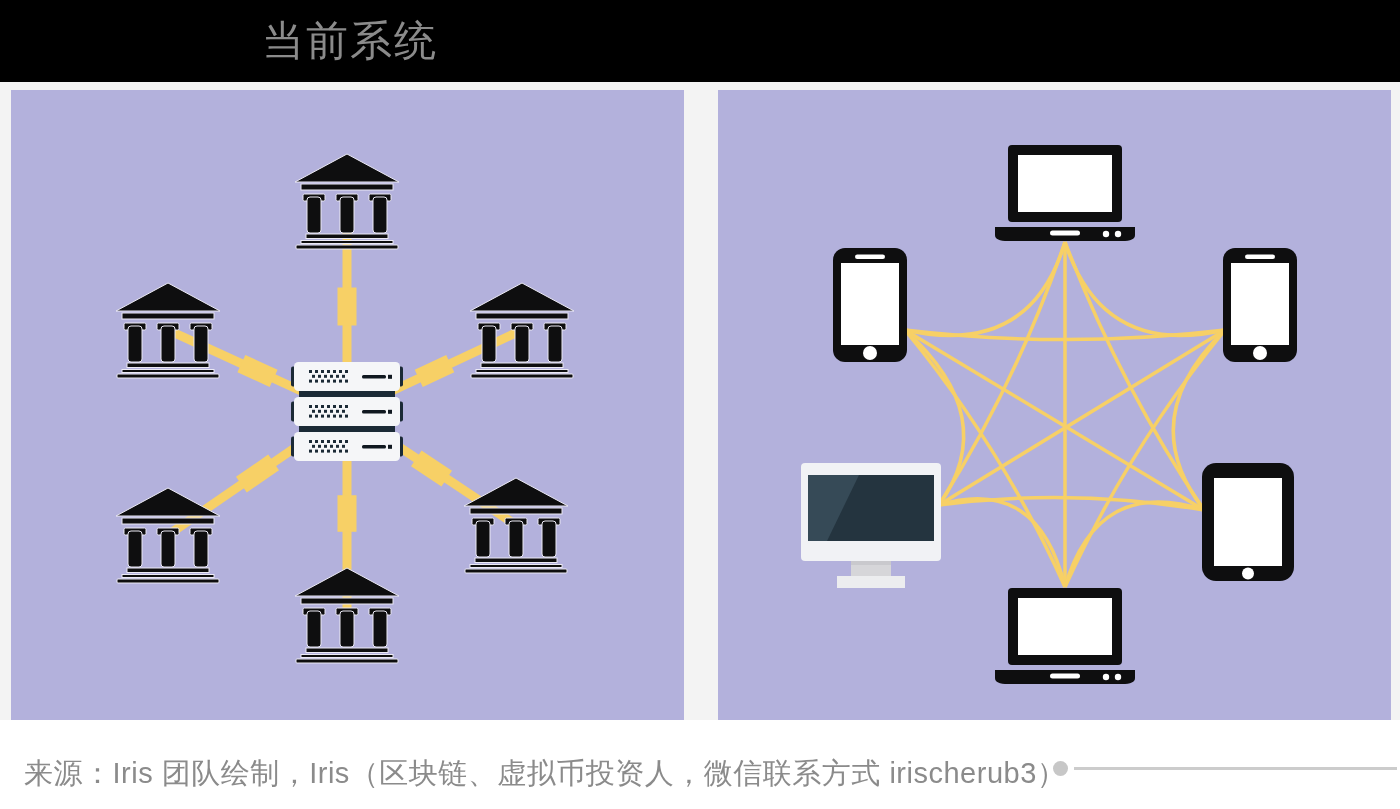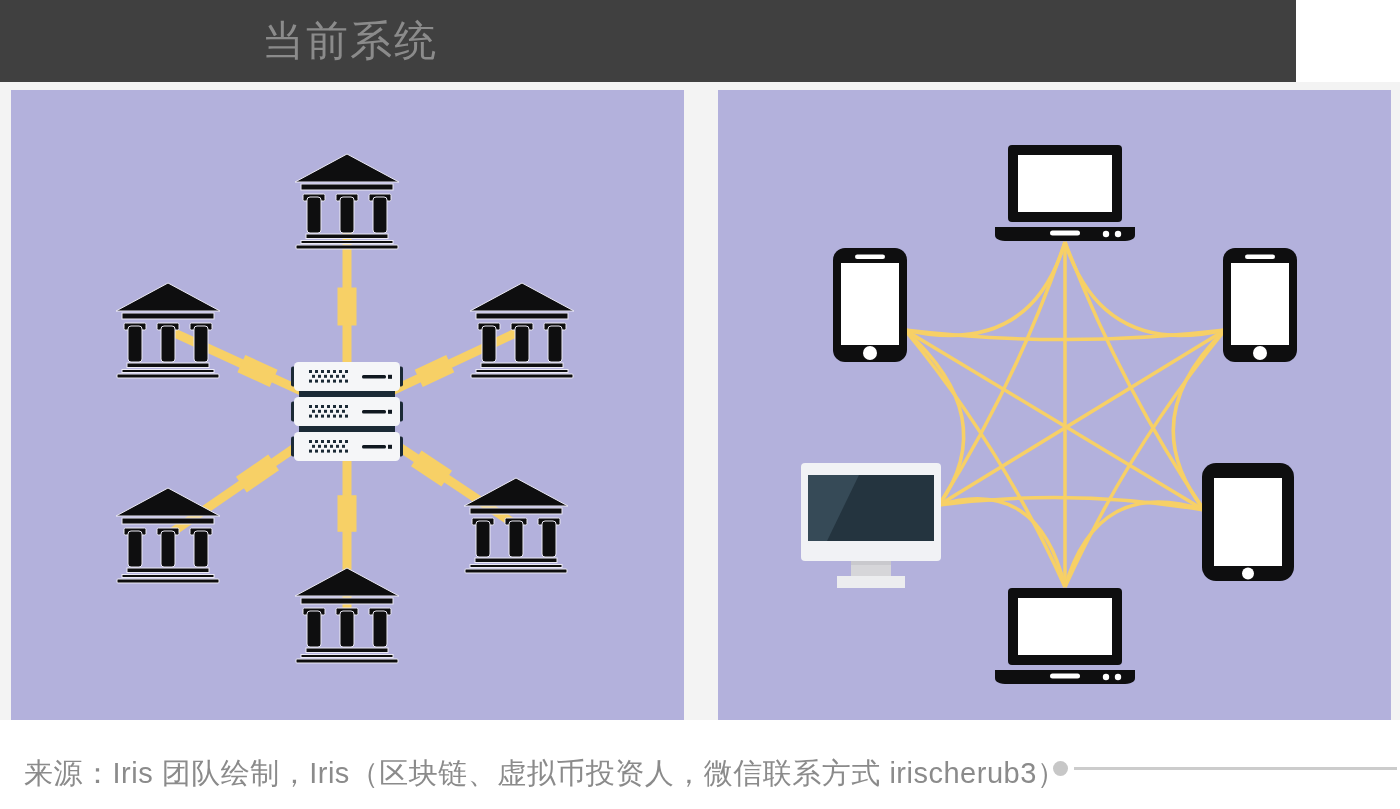--- a/index.html
+++ b/index.html
@@ -1,21 +1,21 @@
 <!DOCTYPE html>
 <html><head>
 <meta charset="utf-8">
 <style>
   html,body{margin:0;padding:0;}
   body{
     width:1400px;height:809px;position:relative;overflow:hidden;
     background:#ffffff;
     font-family:"Liberation Sans","DejaVu Sans",sans-serif;
   }
-  .title-band{position:absolute;left:0;top:0;width:1296px;height:82px;background:#404040;}
+  .title-band{position:absolute;left:0;top:0;width:1400px;height:82px;background:#000000;}
   .panel-title{
     position:absolute;top:14px;height:54px;line-height:54px;
     font-size:42px;color:#8b8b8b;text-align:center;letter-spacing:2px;
   }
   .panel-title.left{left:0;width:700px;}
   .panel-title.right{left:700px;width:700px;}
   .gray-band{position:absolute;left:0;top:82px;width:1400px;height:638px;background:#f3f3f3;}
   .panel{
     position:absolute;top:90px;width:673px;height:630px;background:#b3b1dc;
   }

